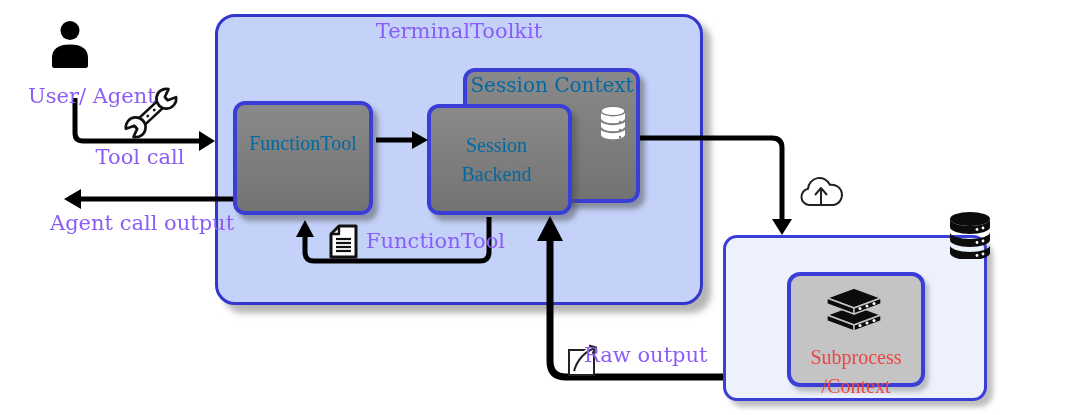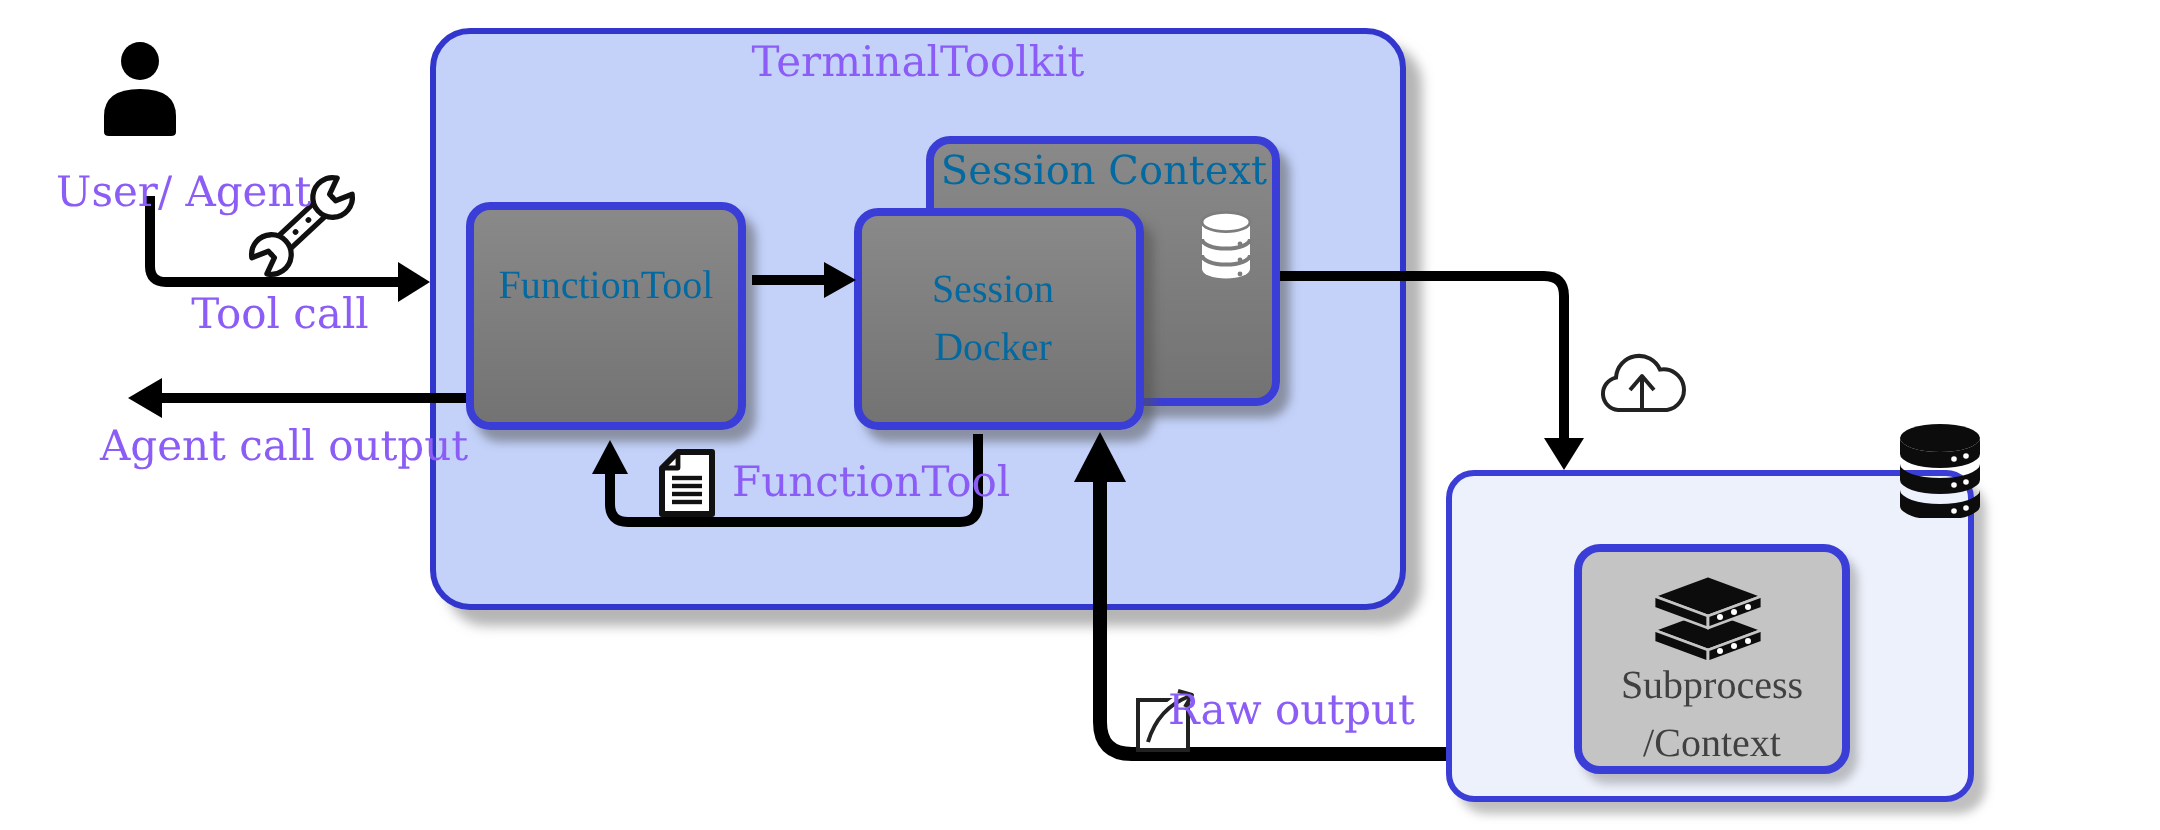--- a/index.html
+++ b/index.html
@@ -171,27 +171,27 @@
   <div class="lbl center" style="left:92px;top:145px;width:96px">Tool call</div>
   <div class="lbl center" style="left:50px;top:211px;width:168px">Agent call output</div>
   <div class="lbl center" style="left:215px;top:19px;width:488px">TerminalToolkit</div>
 
   <div class="lbl center white boxlabel" style="left:233px;top:129px;width:140px">
     <div>FunctionTool</div>
   </div>
 
   <div class="lbl center white boxlabel" style="left:427px;top:131px;width:139px">
     <div>Session</div>
-    <div>Docker</div>
+    <div>Backend</div>
   </div>
 
   <div class="lbl center white" style="left:467px;top:73px;width:170px;font-size:20px">Session Context</div>
 
 
-  <div class="lbl center boxlabel" style="left:787px;top:329px;width:138px;color:#404040">
+  <div class="lbl center boxlabel" style="left:787px;top:343px;width:138px;color:#ef4444">
     <div>Subprocess</div>
     <div>/Context</div>
   </div>
 
   <div class="lbl" style="left:366px;top:229px">FunctionTool</div>
   <div class="lbl" style="left:584px;top:343px">Raw output</div>
 
 </div>
 
 </body></html>

